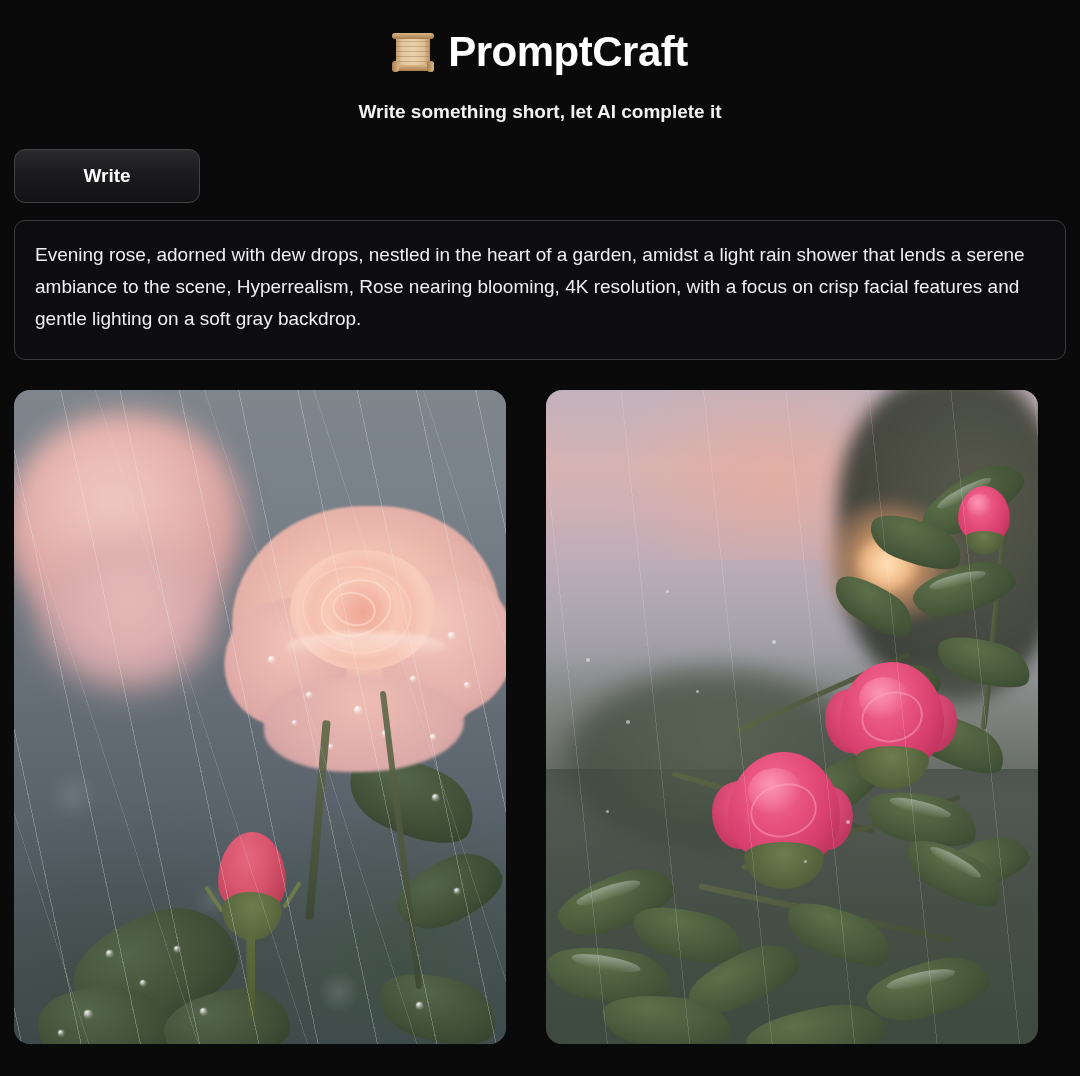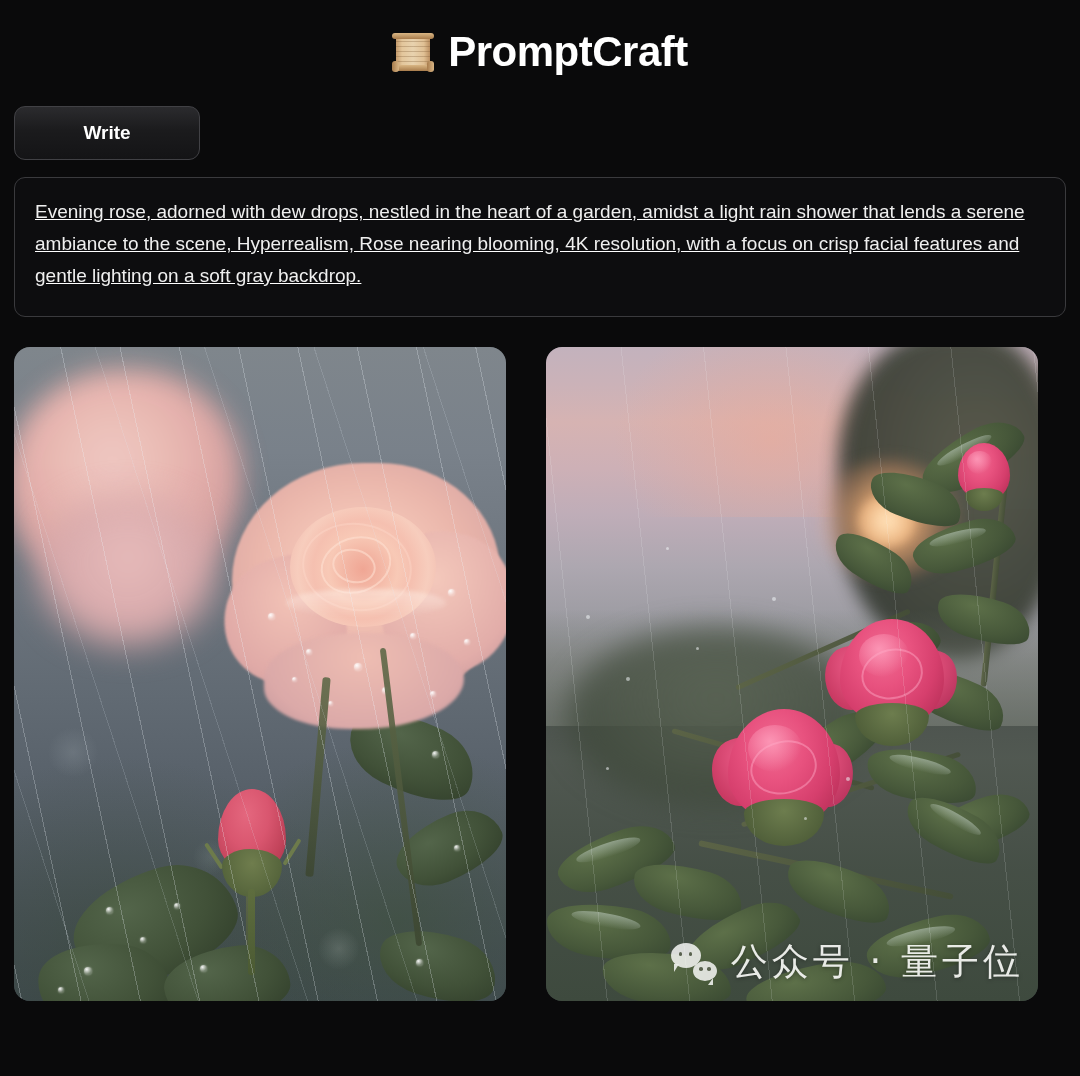--- a/index.html
+++ b/index.html
@@ -125,21 +125,20 @@
   }
 
   
   .output-box {
     margin-top: 17px;
     background: #0d0d0f;
     border: 1px solid #3a3a3d;
     border-radius: 11px;
     padding: 18px 20px 20px 20px;
     min-height: 140px;
-    text-decoration: underline;
   }
 
   .output-text {
     font-size: 19px;
     line-height: 32px;
     color: #efefef;
   }
 
   
   .gallery {
@@ -517,20 +516,21 @@
     <div class="title-row">
       <span class="scroll-icon">
         <span class="paper"></span>
         <span class="bar top"></span>
         <span class="bar bot"></span>
         <span class="curl l"></span>
         <span class="curl r"></span>
       </span>
       <span class="app-title">PromptCraft</span>
     </div>
+    <div class="subtitle">Write something short, let AI complete it</div>
   </div>
 
   <div class="input-row">
     <button class="prompt-btn">Write</button>
   </div>
 
   <div class="output-box">
     <div class="output-text">Evening rose, adorned with dew drops, nestled in the heart of a garden, amidst a light rain shower that lends a serene ambiance to the scene, Hyperrealism, Rose nearing blooming, 4K resolution, with a focus on crisp facial features and gentle lighting on a soft gray backdrop.</div>
   </div>
 
@@ -665,29 +665,16 @@
       <span class="spec" style="left:150px; top:300px; width:3px; height:3px;"></span>
       <span class="spec" style="left:226px; top:250px; width:4px; height:4px;"></span>
       <span class="spec" style="left:60px;  top:420px; width:3px; height:3px;"></span>
       <span class="spec" style="left:300px; top:430px; width:4px; height:4px;"></span>
       <span class="spec" style="left:120px; top:200px; width:3px; height:3px;"></span>
       <span class="spec" style="left:258px; top:470px; width:3px; height:3px;"></span>
       <span class="spec" style="left:40px;  top:268px; width:4px; height:4px;"></span>
 
       <div class="drizzle"></div>
 
-      <div class="watermark">
-        <span class="wechat-icon">
-          <span class="bub big"></span>
-          <span class="tail t1"></span>
-          <span class="bub small"></span>
-          <span class="tail t2"></span>
-          <span class="eye e1"></span>
-          <span class="eye e2"></span>
-          <span class="eye e3"></span>
-          <span class="eye e4"></span>
-        </span>
-        <span class="wm-text">公众号 · 量子位</span>
-      </div>
     </div>
 
   </div>
 </div>
 
 </body></html>

